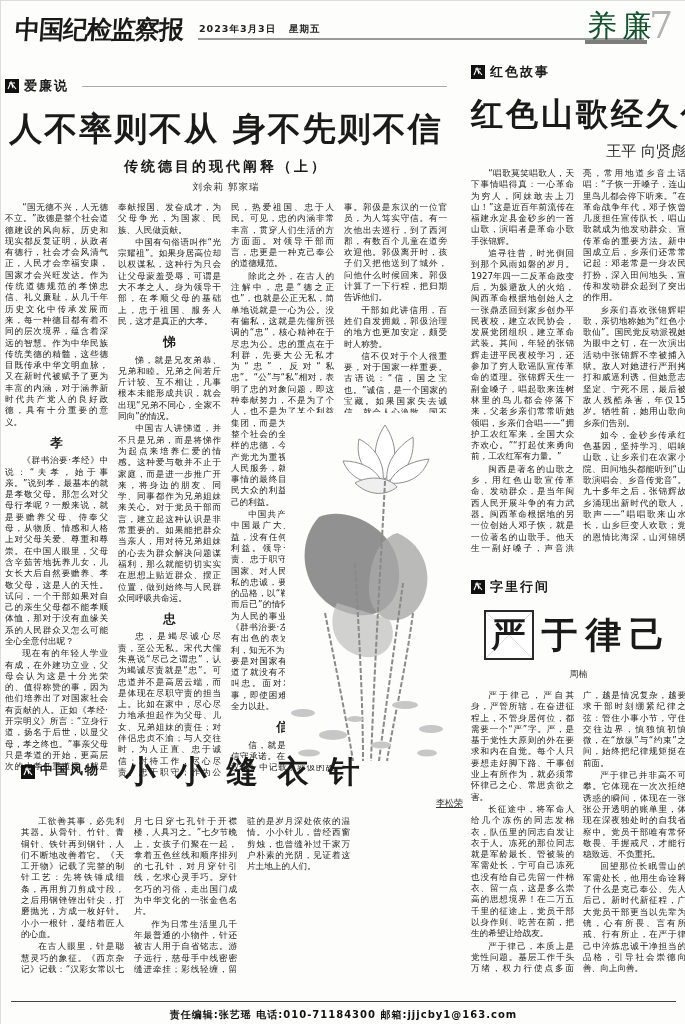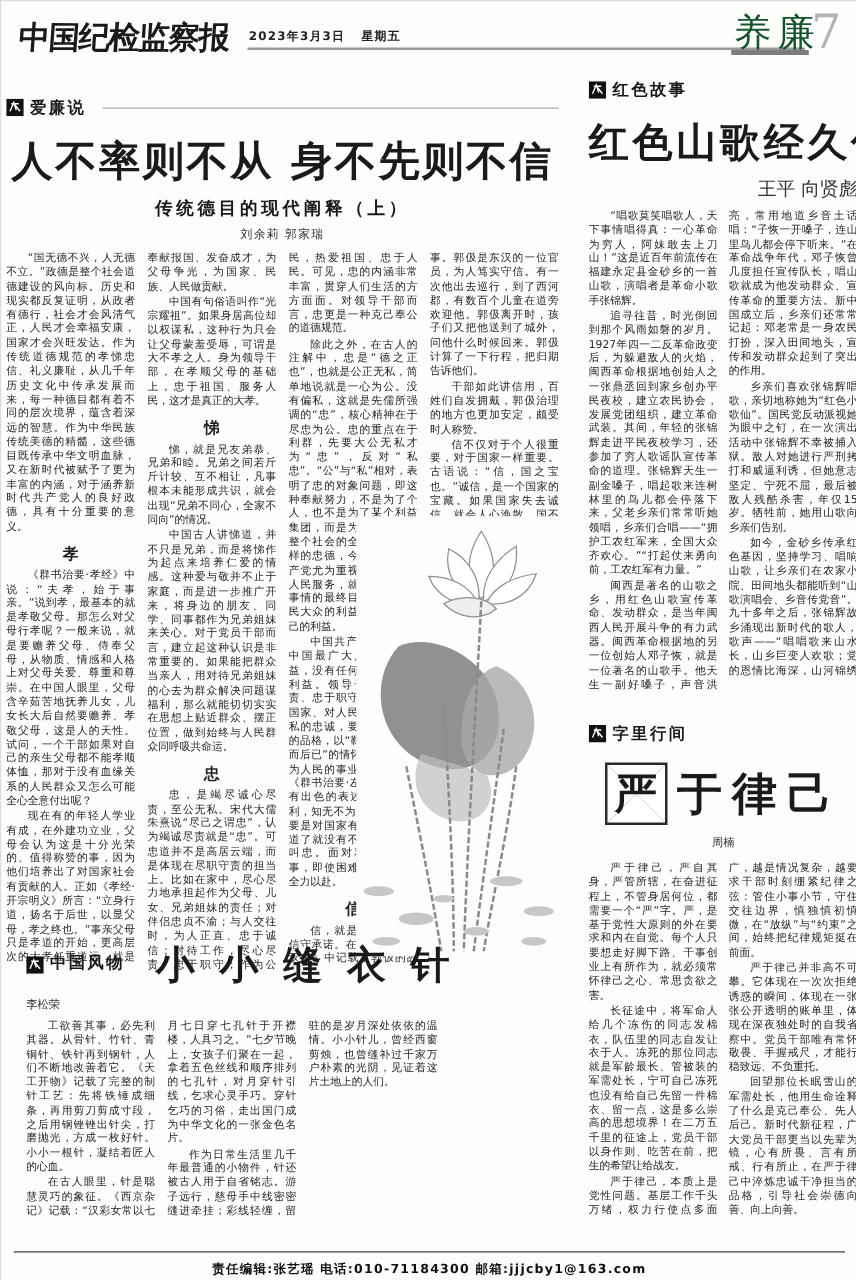--- a/index.html
+++ b/index.html
@@ -48,21 +48,21 @@
   .yan-box svg{position:absolute;inset:0;}
   .yan-char{position:relative;font-family:"DejaVu Serif",serif;font-weight:900;font-size:34px;}
   .yan-rest{font-family:"DejaVu Serif",serif;font-weight:900;font-size:36px;letter-spacing:8px;}
   .yan-byline{margin-top:8px;text-align:center;font-size:9px;color:#333;}
   .yan-body{margin-top:9px;height:292px;column-count:2;column-gap:9px;}
   
   .bottom-article{position:absolute;left:20px;top:750px;width:442px;height:240px;}
   .bottom-label{position:absolute;left:0;top:10px;align-items:flex-end;}
   .bottom-headline{text-align:center;font-family:"DejaVu Serif",serif;font-weight:900;
                    font-size:31px;letter-spacing:20px;text-indent:20px;}
-  .bottom-byline{margin-top:4px;text-align:left;font-size:9px;color:#333;}
+  .bottom-byline{margin-top:4px;text-align:right;font-size:9px;color:#333;text-decoration:underline;}
   .bottom-body{margin-top:6px;height:168px;column-count:4;column-gap:10px;}
   
   .footer-rule{position:absolute;left:10px;right:10px;top:1000px;height:1px;background:#444;}
   .footer-text{position:absolute;left:0;right:0;top:1007px;text-align:center;
                font-size:10px;font-weight:bold;letter-spacing:1px;color:#111;}
 </style>
 </head>
 <body>
 
 <div class="page">

